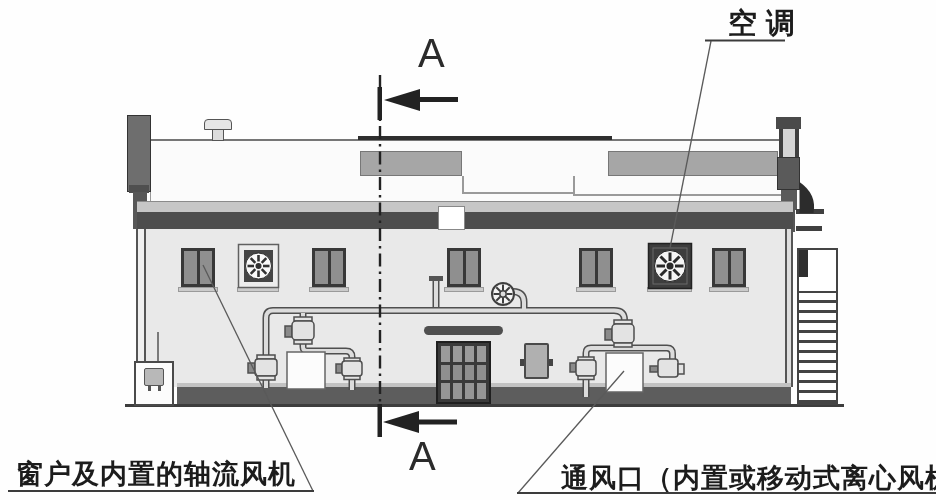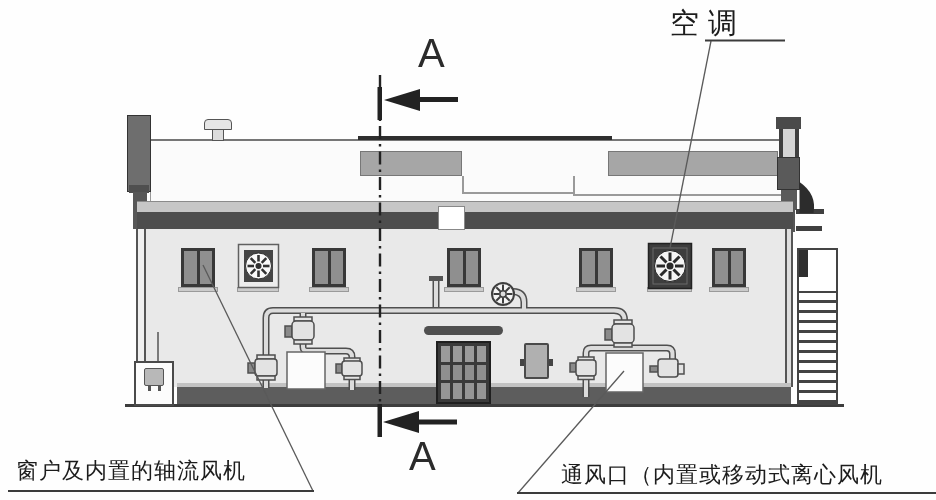--- a/index.html
+++ b/index.html
@@ -3,21 +3,21 @@
 <meta charset="utf-8">
 <style>
   html,body{margin:0;padding:0;background:#fff;}
   #stage{position:relative;width:936px;height:500px;background:#fefefe;overflow:hidden;
          font-family:"Liberation Sans","DejaVu Sans",sans-serif;}
   #stage div{position:absolute;box-sizing:border-box;}
   .dither{background-image:radial-gradient(rgba(0,0,0,.14) 1px,transparent 1px);background-size:3px 3px;}
   .dither2{background-image:radial-gradient(rgba(0,0,0,.22) 1px,transparent 1px);background-size:3px 3px;}
   svg.overlay{position:absolute;left:0;top:0;z-index:20;}
   .lbl{position:absolute;z-index:30;color:#1c1c1c;white-space:nowrap;}
-  .cjk{font-size:22px;font-weight:400;letter-spacing:1px;}
+  .cjk{font-size:27px;font-weight:700;letter-spacing:1px;}
   .secA{font-size:40px;font-weight:400;color:#2b2b2b;}
   
   .win{top:248px;width:34px;height:39px;background:#8f8f8f;border:3px solid #383838;}
   .win .mull{left:50%;top:0;width:3px;height:100%;margin-left:-1.5px;background:#383838;}
   .sill{top:287px;width:40px;height:5px;background:#cbcbcb;border:1px solid #9a9a9a;}
   .recess-line{background:#9a9a9a;}
 </style>
 </head>
 <body>
 
@@ -239,18 +239,18 @@
       <path d="M203,265 L313,491"></path>
       <path d="M624,371 L518,493"></path>
     </g>
     <g stroke="#3c3c3c" stroke-width="2" fill="none">
       <line x1="705" y1="40.5" x2="785" y2="40.5"></line>
       <line x1="8" y1="491" x2="314" y2="491"></line>
       <line x1="517" y1="493" x2="936" y2="493"></line>
     </g>
   </svg>
 
-  <div class="lbl" style="left:670px;top:4px;font-size:29px;font-weight:400;letter-spacing:9px;">空调</div>
+  <div class="lbl" style="left:728px;top:4px;font-size:29px;font-weight:700;letter-spacing:9px;">空调</div>
   <div class="lbl secA" style="left:418px;top:31px;">A</div>
   <div class="lbl secA" style="left:409px;top:434px;">A</div>
   <div class="lbl cjk" style="left:16px;top:456px;">窗户及内置的轴流风机</div>
   <div class="lbl cjk" style="left:561px;top:460px;">通风口（内置或移动式离心风机</div>
 </div>
 
 </body></html>

